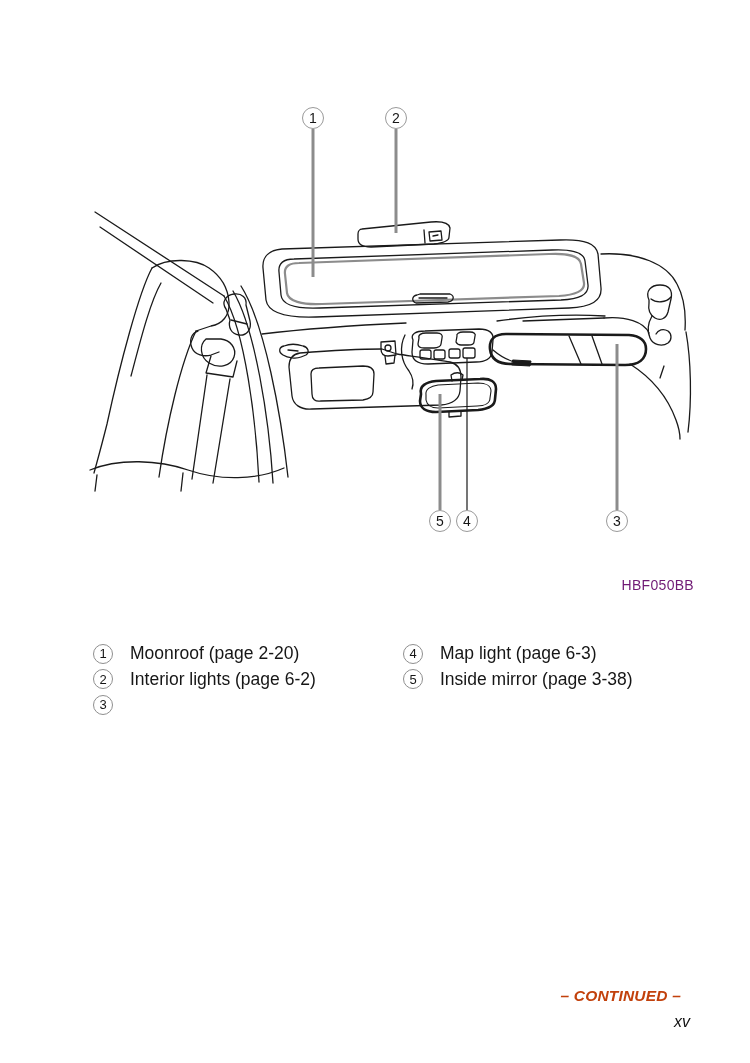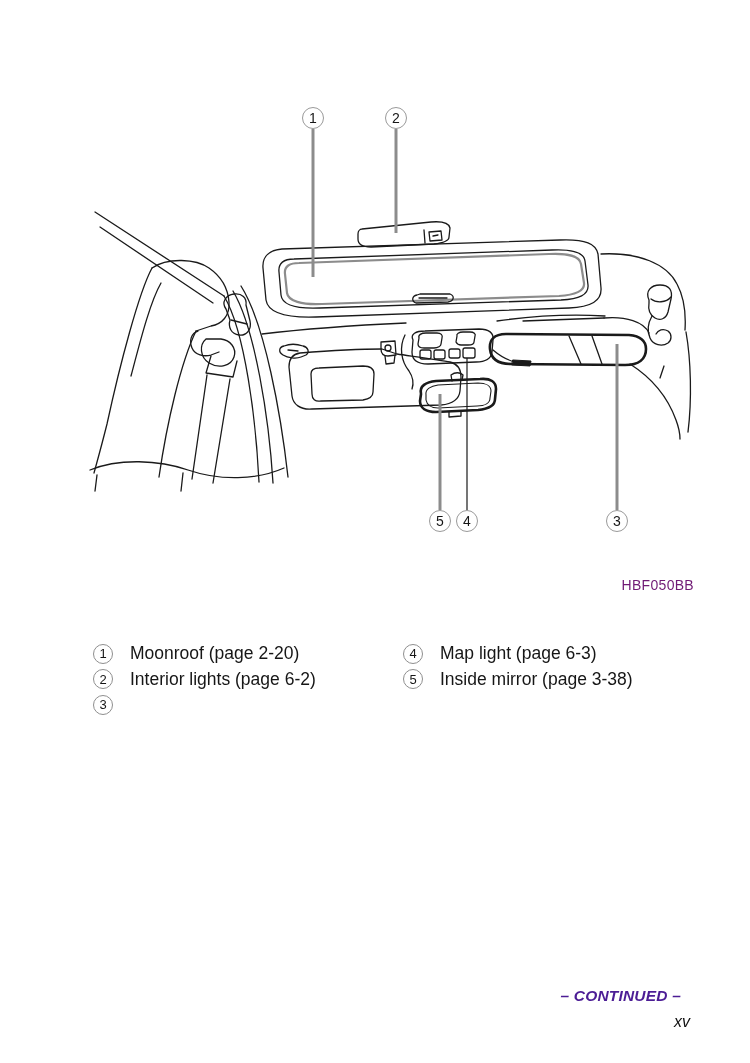--- a/index.html
+++ b/index.html
@@ -51,21 +51,21 @@
     display:flex;align-items:center;justify-content:center;
     font-size:13px;color:#161616;
     margin-right:17px;
   }
   .legend-label{
     font-size:17.5px;color:#161616;
     white-space:nowrap;
   }
   .footer-continued{
     position:absolute;top:987px;right:69px;
-    font-size:15.5px;font-weight:bold;font-style:italic;color:#4c1d95;
+    font-size:15.5px;font-weight:bold;font-style:italic;color:#c2410c;
     letter-spacing:0.2px;
   }
   .footer-page{
     position:absolute;top:1013px;right:60px;
     font-size:16px;font-weight:normal;font-style:italic;color:#111;
   }
 </style>
 </head>
 <body>
 

